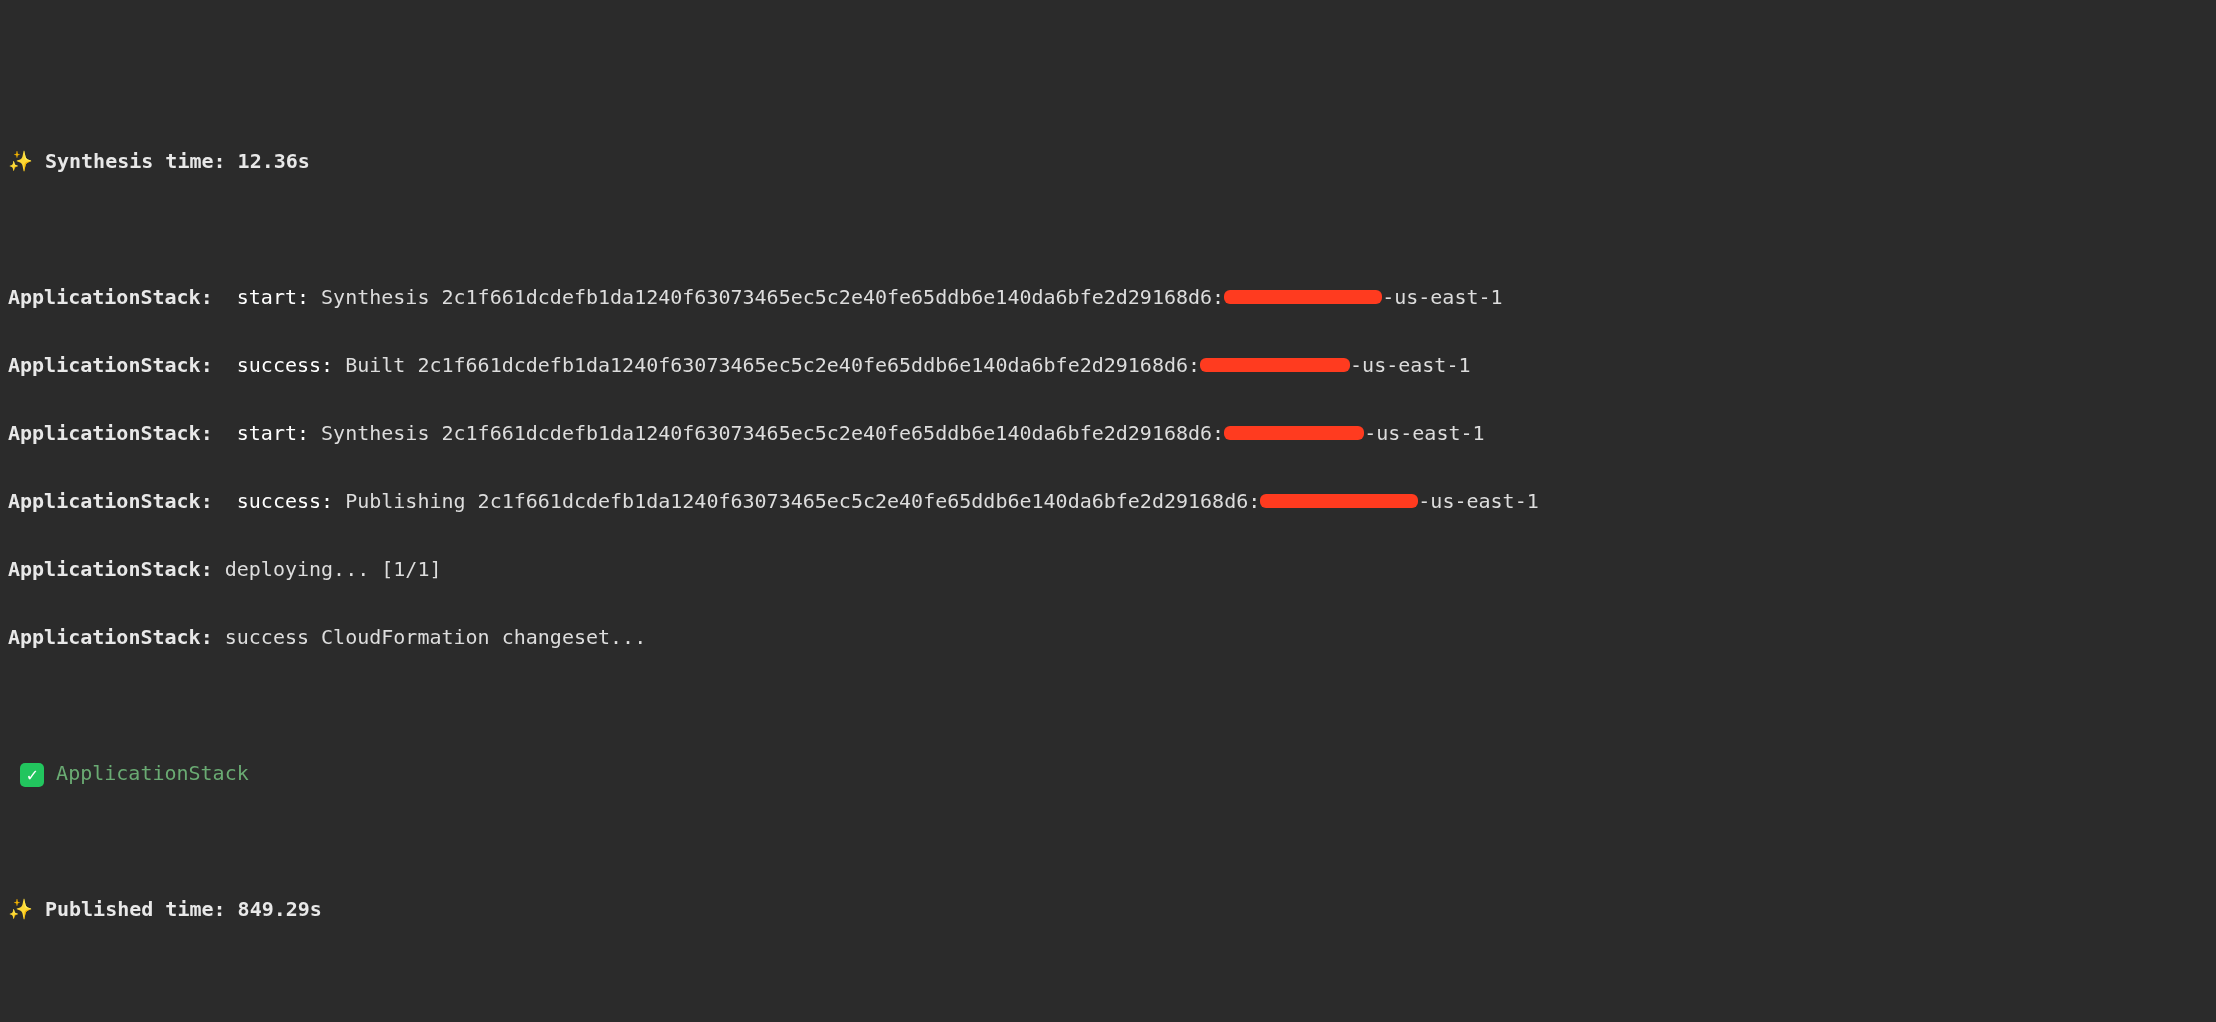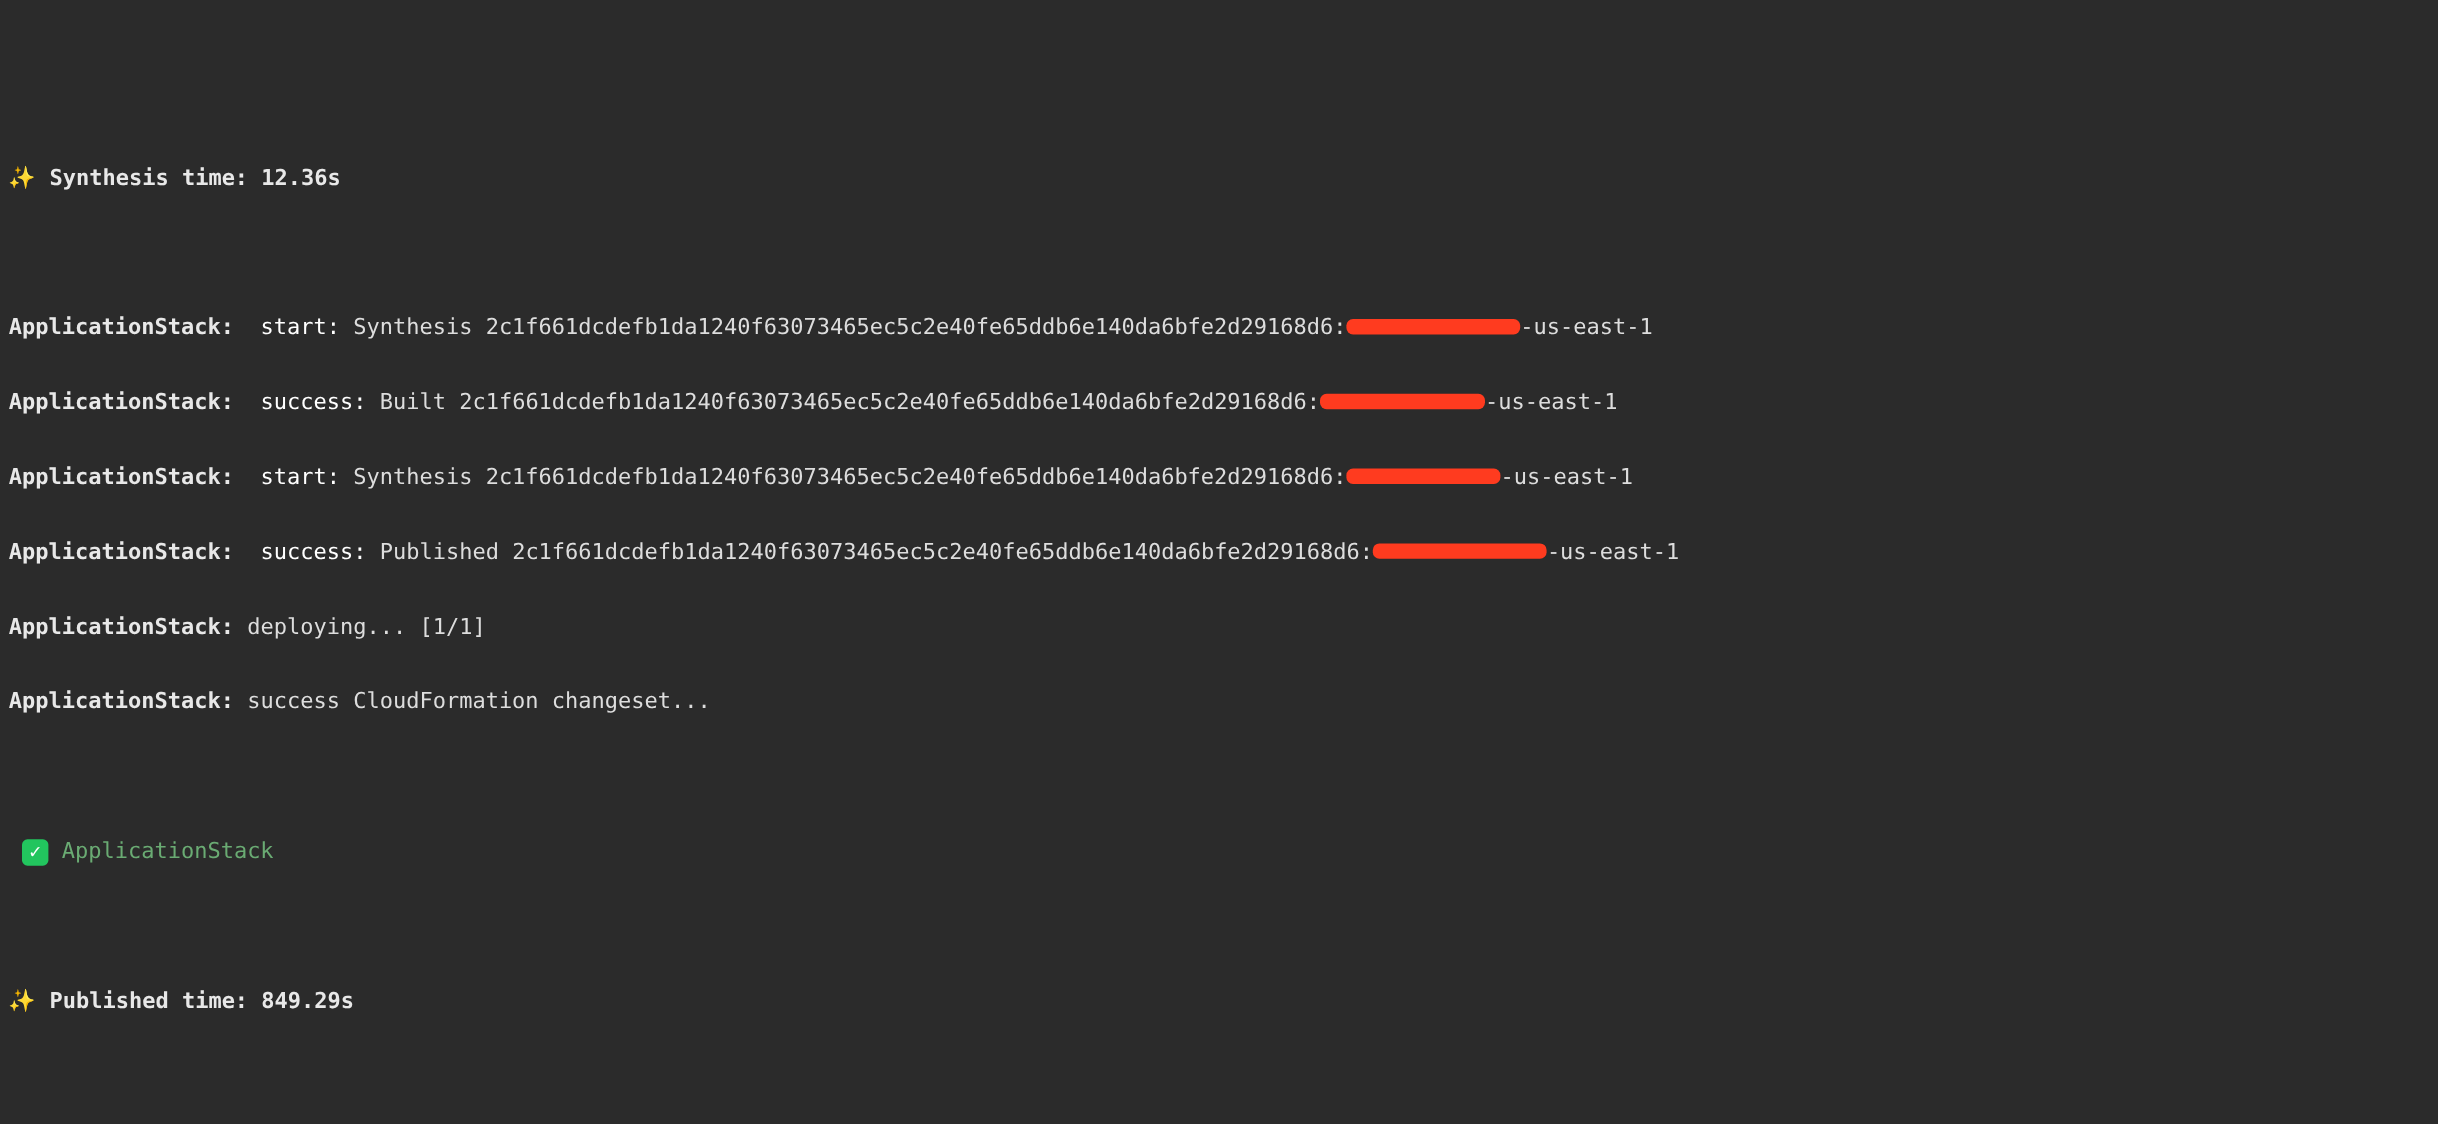--- a/index.html
+++ b/index.html
@@ -73,21 +73,21 @@
 </head>
 <body>
 
 
 
 <span class="line"><span class="sparkle">✨</span><span class="bold"> Synthesis time: 12.36s</span></span>
 <span class="line"> </span>
 <span class="line"><span class="bold">ApplicationStack:</span><span class="dim">  start:</span><span class="white"> Synthesis 2c1f661dcdefb1da1240f63073465ec5c2e40fe65ddb6e140da6bfe2d29168d6:</span><span class="redact redact-wide">x</span><span class="white">-us-east-1</span></span>
 <span class="line"><span class="bold">ApplicationStack:</span><span class="dim">  success:</span><span class="white"> Built 2c1f661dcdefb1da1240f63073465ec5c2e40fe65ddb6e140da6bfe2d29168d6:</span><span class="redact redact-narrow">x</span><span class="white">-us-east-1</span></span>
 <span class="line"><span class="bold">ApplicationStack:</span><span class="dim">  start:</span><span class="white"> Synthesis 2c1f661dcdefb1da1240f63073465ec5c2e40fe65ddb6e140da6bfe2d29168d6:</span><span class="redact redact-narrower">x</span><span class="white">-us-east-1</span></span>
-<span class="line"><span class="bold">ApplicationStack:</span><span class="dim">  success:</span><span class="white"> Published 2c1f661dcdefb1da1240f63073465ec5c2e40fe65ddb6e140da6bfe2d29168d6:</span><span class="redact redact-wide">x</span><span class="white">-us-east-1</span></span>
+<span class="line"><span class="bold">ApplicationStack:</span><span class="dim">  success:</span><span class="white"> Publishing 2c1f661dcdefb1da1240f63073465ec5c2e40fe65ddb6e140da6bfe2d29168d6:</span><span class="redact redact-wide">x</span><span class="white">-us-east-1</span></span>
 <span class="line"><span class="bold">ApplicationStack:</span><span class="white"> deploying... [1/1]</span></span>
 <span class="line"><span class="bold">ApplicationStack:</span><span class="white"> success CloudFormation changeset...</span></span>
 <span class="line"> </span>
 <span class="line"> <span class="check">✓</span><span class="green"> ApplicationStack</span></span>
 <span class="line"> </span>
 <span class="line"><span class="sparkle">✨</span><span class="bold"> Published time: 849.29s</span></span>
 <span class="line"> </span>
 
 
 

